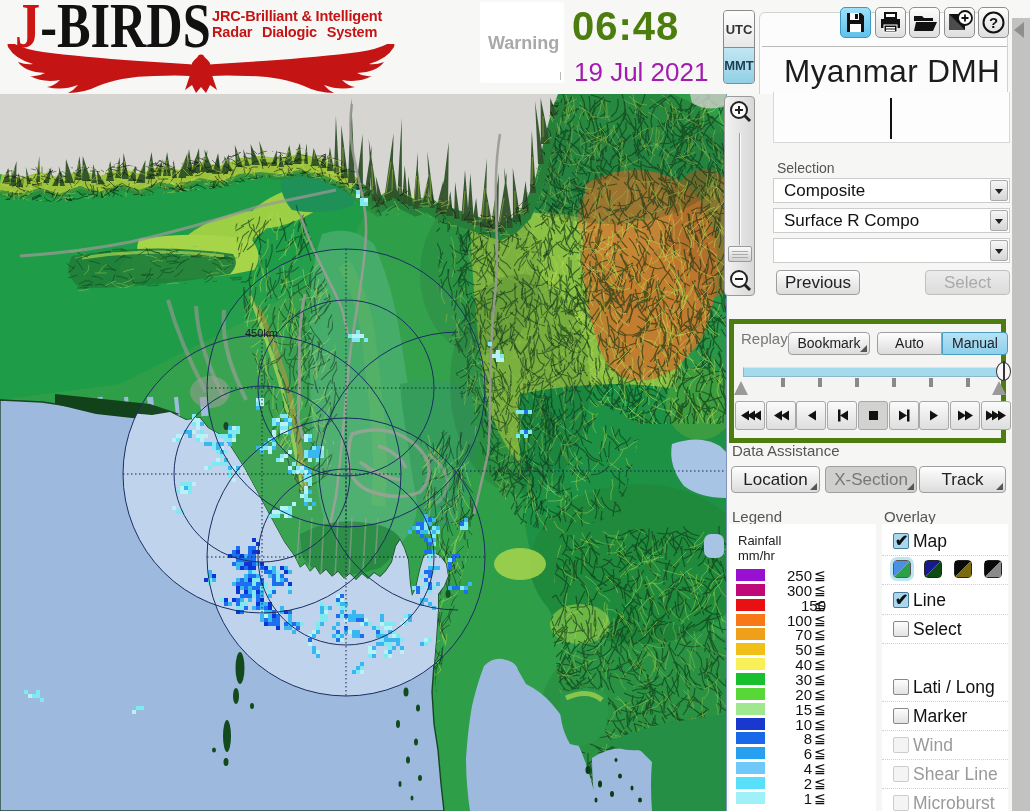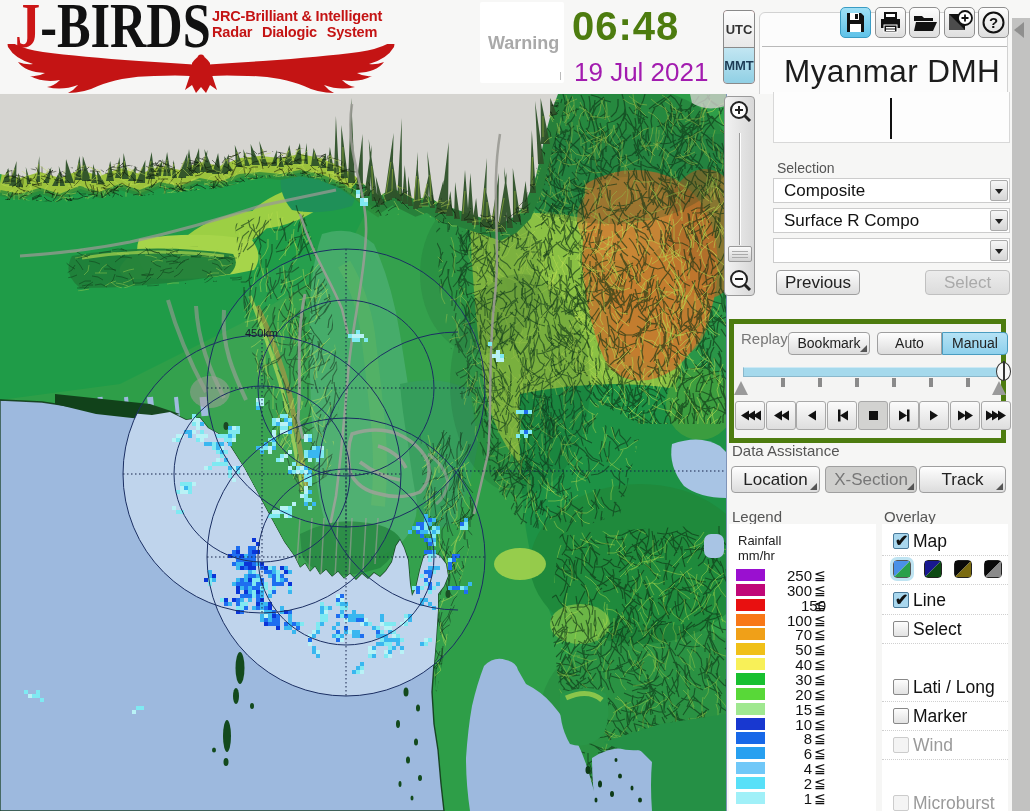--- a/index.html
+++ b/index.html
@@ -604,20 +604,24 @@
           <div class="ovtxt">Lati / Long</div>
         </div>
         <div class="ovrow" style="top:179px">
           <div class="cb"></div>
           <div class="ovtxt">Marker</div>
         </div>
         <div class="ovrow" style="top:208px">
           <div class="cb dis"></div>
           <div class="ovtxt dis">Wind</div>
         </div>
+        <div class="ovrow" style="top:237px">
+          <div class="cb dis"></div>
+          <div class="ovtxt dis">Shear Line</div>
+        </div>
         <div class="ovrow" style="top:266px">
           <div class="cb dis"></div>
           <div class="ovtxt dis">Microburst</div>
         </div>
         <div class="ovrow" style="top:33px">
           <div class="msw" style="left:11px;box-shadow:0 0 0 3px #bfe4f2;border-color:#555"><svg width="16" height="16">
               <path d="M0,0 h16 l-16,16 z" fill="#4a90e8"></path>
               <path d="M16,0 v16 h-16 z" fill="#2aa04a"></path>
             </svg></div>
           <div class="msw" style="left:42px"><svg width="16" height="16">

